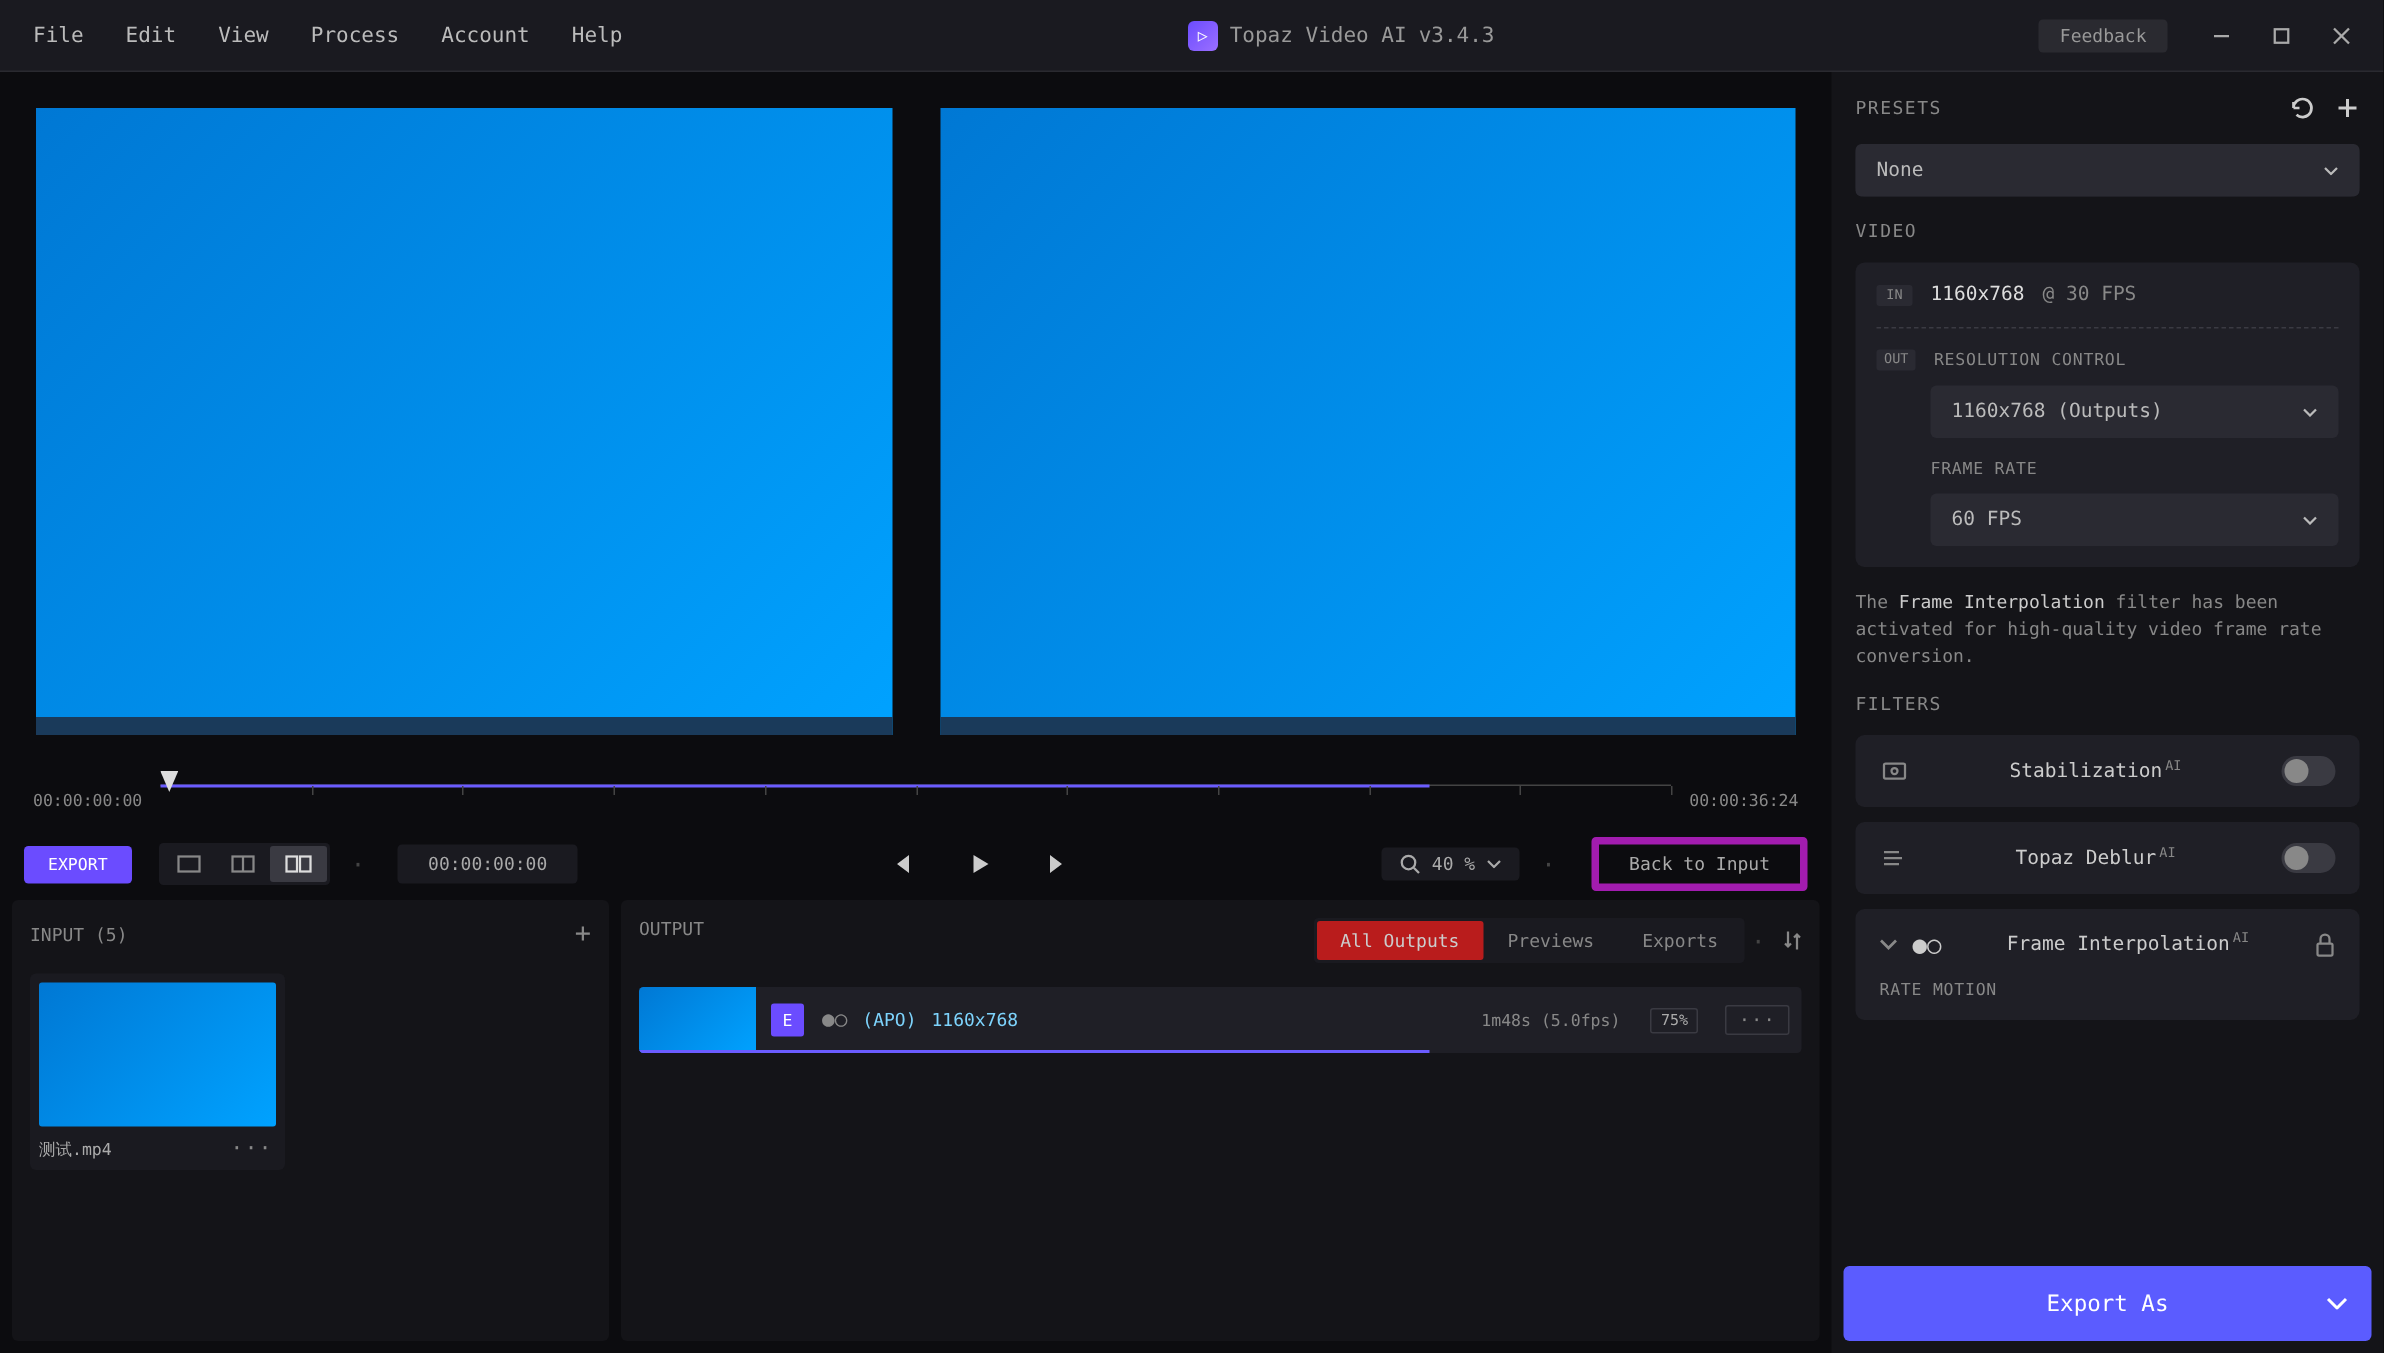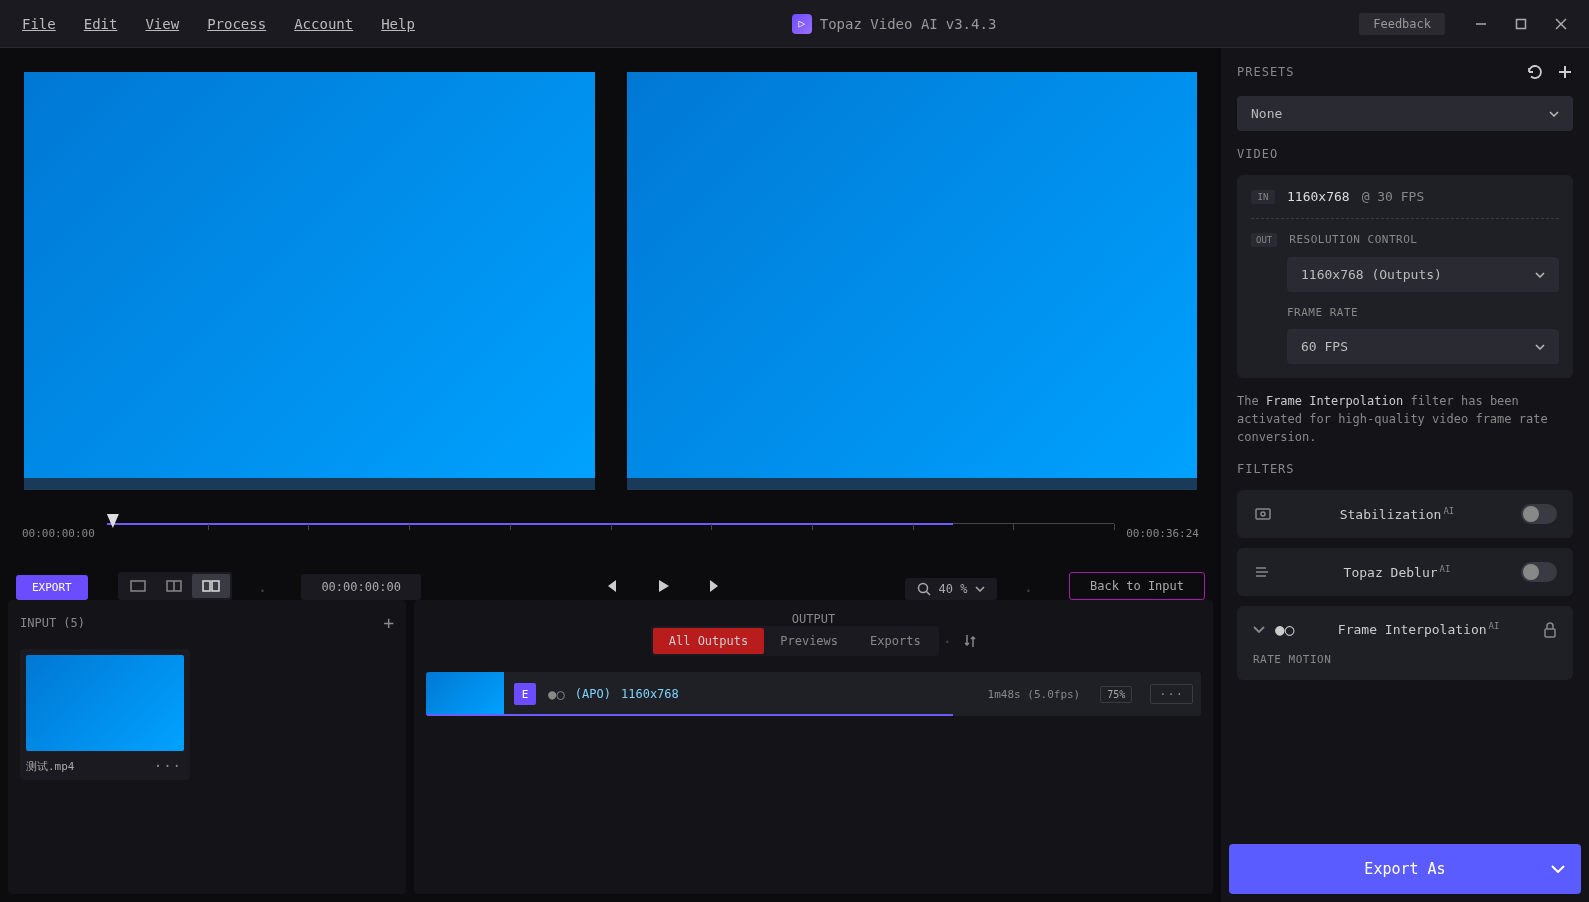--- a/index.html
+++ b/index.html
@@ -1,56 +1,56 @@
 <!DOCTYPE html>
 <html><head>
 <meta charset="utf-8">
 <style>
 * { margin: 0; padding: 0; box-sizing: border-box; font-family: 'Consolas', 'Monaco', monospace; }
 body { background: #0c0c0f; color: #ccc; width: 1589px; height: 902px; overflow: hidden; user-select: none; }
 .titlebar { height: 48px; background: #1a1a20; display: flex; align-items: center; padding: 0 8px; border-bottom: 1px solid #2a2a30; }
 .menu-items { display: flex; gap: 0; }
-.menu-item { padding: 6px 14px; color: #bbb; font-size: 14px; cursor: pointer; text-decoration: underline; }
+.menu-item { padding: 6px 14px; color: #bbb; font-size: 14px; cursor: pointer; }
 .title-center { flex: 1; display: flex; align-items: center; justify-content: center; gap: 8px; color: #999; font-size: 14px; }
 .app-logo { width: 20px; height: 20px; background: linear-gradient(135deg, #6b4cff, #9b6fff); border-radius: 4px; display: flex; align-items: center; justify-content: center; color: white; font-size: 11px; font-weight: bold; }
 .window-controls { display: flex; align-items: center; gap: 0; }
 .feedback-btn { padding: 4px 14px; background: #2a2a30; color: #999; font-size: 12px; border-radius: 3px; margin-right: 16px; }
 .win-btn { width: 40px; height: 32px; display: flex; align-items: center; justify-content: center; color: #aaa; cursor: pointer; }
 .main-layout { display: flex; height: calc(100% - 48px); }
 .left-area { flex: 1; display: flex; flex-direction: column; background: #0c0c0f; }
 .preview-area { flex: 1; display: flex; gap: 32px; padding: 24px; }
 .preview-pane { flex: 1; background: linear-gradient(135deg, #0078d4, #00a2ff); position: relative; }
 .preview-taskbar { position: absolute; bottom: 0; left: 0; right: 0; height: 12px; background: #1a3a5a; }
 .timeline-row { height: 38px; display: flex; align-items: center; padding: 0 22px; gap: 12px; }
 .time-label { color: #888; font-size: 11px; }
 .timeline-track { flex: 1; height: 20px; position: relative; border-top: 1px solid #444; }
 .timeline-progress { position: absolute; left: 0; top: -1px; height: 2px; background: #6b5cff; width: 84%; }
 .timeline-marker { position: absolute; left: 0; top: -10px; width: 12px; height: 14px; background: #ddd; clip-path: polygon(0 0, 100% 0, 50% 100%); }
 .tick { position: absolute; top: 0; width: 1px; height: 6px; background: #444; }
-.controls-row { height: 48px; display: flex; align-items: flex-end; padding: 0 16px; gap: 22px; }
+.controls-row { height: 48px; display: flex; align-items: center; padding: 0 16px; gap: 10px; }
 .export-btn { padding: 6px 16px; background: #6b4cff; color: white; font-size: 11px; border-radius: 3px; font-weight: 500; }
 .view-toggle { display: flex; background: #1a1a20; border-radius: 3px; padding: 2px; margin-left: 8px; }
 .view-btn { padding: 6px 10px; color: #888; border-radius: 2px; display: flex; align-items: center; justify-content: center; }
 .view-btn.active { background: #3a3a42; color: #ddd; }
 .timecode-box { padding: 6px 20px; background: #1a1a20; color: #aaa; font-size: 12px; border-radius: 3px; margin-left: 8px; }
 .playback-controls { flex: 1; display: flex; justify-content: center; gap: 24px; align-items: center; }
 .play-btn { width: 28px; height: 28px; display: flex; align-items: center; justify-content: center; color: #ccc; cursor: pointer; }
 .zoom-box { display: flex; align-items: center; gap: 8px; padding: 4px 12px; background: #1a1a20; border-radius: 3px; color: #aaa; font-size: 12px; }
-.back-input-btn { padding: 6px 20px; border: 1px solid #a21caf; color: #aaa; font-size: 12px; border-radius: 3px; margin-left: 10px; }
+.back-input-btn { padding: 6px 20px; border: 5px solid #a21caf; color: #aaa; font-size: 12px; border-radius: 3px; margin-left: 10px; }
 .dot-sep { color: #444; margin: 0 4px; }
 .bottom-panels { height: 302px; display: flex; gap: 8px; padding: 0 8px 8px 8px; }
 .input-panel { width: 398px; background: #141418; border-radius: 4px; padding: 12px; }
 .panel-header { display: flex; justify-content: space-between; align-items: center; color: #888; font-size: 12px; margin-bottom: 16px; }
 .add-btn { color: #888; font-size: 18px; cursor: pointer; }
 .input-thumb { width: 170px; background: #1a1a20; border-radius: 4px; padding: 6px; position: relative; }
 .thumb-img { width: 100%; height: 96px; background: linear-gradient(135deg, #0078d4, #00a2ff); border-radius: 2px; }
 .thumb-name { color: #aaa; font-size: 11px; margin-top: 8px; }
 .thumb-menu { position: absolute; right: 8px; bottom: 6px; color: #888; letter-spacing: 1px; font-size: 14px; cursor: pointer; }
 .output-panel { flex: 1; background: #141418; border-radius: 4px; padding: 12px; }
-.output-header { display: flex; justify-content: space-between; align-items: center; margin-bottom: 16px; flex-direction: column; }
+.output-header { display: flex; justify-content: space-between; align-items: flex-start; margin-bottom: 16px; }
 .output-tabs { display: flex; background: #1a1a20; border-radius: 3px; padding: 2px; gap: 0; }
 .output-tab { padding: 6px 16px; color: #888; font-size: 12px; border-radius: 2px; cursor: pointer; }
 .output-tab.active { background: #b91c1c; color: #ccc; }
 .sort-btn { color: #888; margin-left: 8px; cursor: pointer; }
 .output-item { background: #1f1f26; border-radius: 3px; height: 44px; display: flex; align-items: center; gap: 10px; padding-right: 8px; position: relative; overflow: hidden; }
 .output-item-progress { position: absolute; left: 0; bottom: 0; height: 2px; background: #6b5cff; width: 68%; }
 .output-thumb { width: 78px; height: 44px; background: linear-gradient(135deg, #0078d4, #00a2ff); }
 .output-badge { width: 22px; height: 22px; background: #6b4cff; color: white; font-size: 11px; display: flex; align-items: center; justify-content: center; border-radius: 2px; }
 .output-dots { color: #888; font-size: 14px; margin-left: 2px; }
 .output-meta { color: #7dd3fc; font-size: 12px; }

